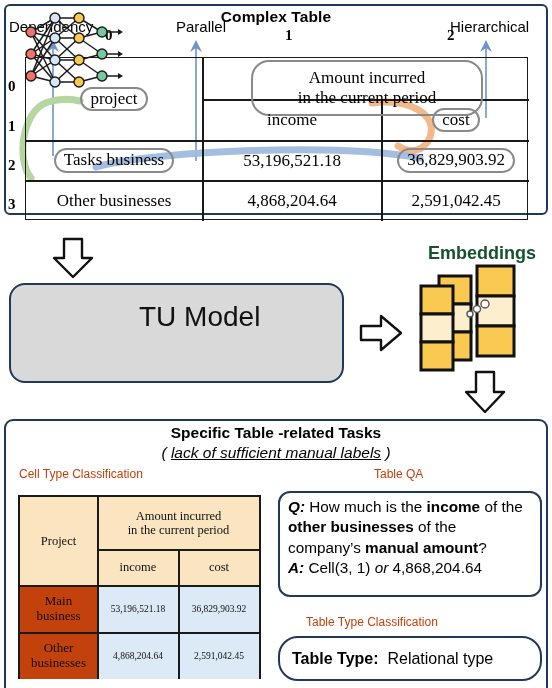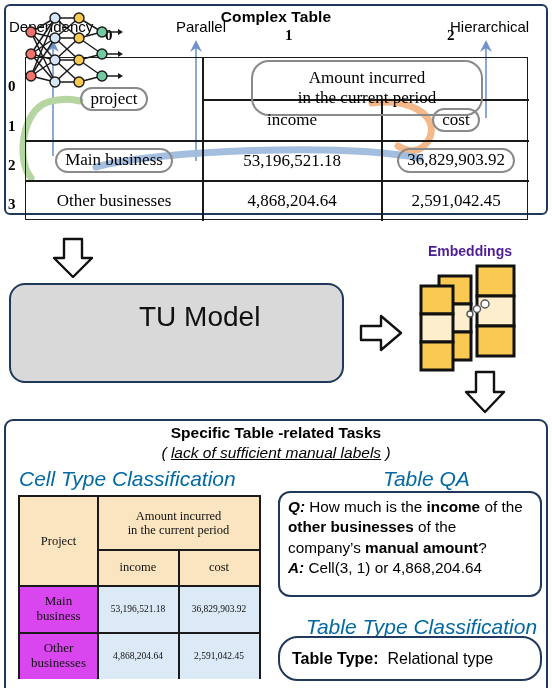--- a/index.html
+++ b/index.html
@@ -100,21 +100,21 @@
   }
   #tu-model-label {
     position: absolute; left: 128px; top: 16px;
     font-size: 28px; color: #111;
     font-family: "Liberation Sans", sans-serif;
   }
   #nn-icon { position: absolute; left: 16px; top: 10px; }
 
   #embeddings-label {
     position: absolute; left: 428px; top: 243px;
-    font-size: 14px; font-weight: bold; color: #4c1d95;
+    font-size: 18px; font-weight: bold; color: #14532d;
   }
   #embeddings-group { position: absolute; left: 415px; top: 262px; }
 
   
   #panel-tasks {
     position: absolute;
     left: 4px; top: 419px;
     width: 544px; height: 300px;
     border: 2.5px solid #20385c;
     border-radius: 9px;
@@ -126,43 +126,43 @@
   }
   #tasks-sub {
     position: absolute; left: 0; top: 23px; width: 100%;
     text-align: center; font-size: 15.5px; color: #000;
     font-style: italic;
   }
   #tasks-sub .u { text-decoration: underline; margin-top: 17px; }
 
   .section-label {
     position: absolute;
-    font-size: 21px; color: #0369a1; white-space: nowrap; font-style: italic;
+    font-size: 12px; color: #c2410c; white-space: nowrap;
   }
   #label-celltype { left: 13px; top: 46px; }
-  #label-tableqa  { left: 368px; top: 46px; margin-left: 9px; }
+  #label-tableqa  { left: 368px; top: 46px; }
   #label-tabletype{ left: 300px; top: 194px; }
 
   
   #bt-grid {
     position: absolute;
     left: 12px; top: 74px;
     width: 243px; height: 184px;
     border: 2px solid #1a1a1a;
   }
   #bt-grid .bvline, #bt-grid .bhline { position: absolute; background: #1a1a1a; }
   .bt-cell {
     position: absolute;
     display: flex; align-items: center; justify-content: center;
     text-align: center;
     font-family: "Liberation Serif", serif;
     color: #111; line-height: 1.15;
   }
   .bt-head { background: #fbe5c0; font-size: 12.5px; }
-  .bt-rowhead { background: #d946ef; font-size: 13px; }
+  .bt-rowhead { background: #c2410c; font-size: 13px; }
   .bt-data { background: #dce9f6; font-size: 9.5px; }
 
   
   #qa-box {
     position: absolute;
     left: 272px; top: 70px;
     width: 264px; height: 106px;
     border: 2.5px solid #20385c;
     border-radius: 12px;
     background: #fff;
@@ -244,21 +244,21 @@
       <span>in the current period</span>
     </span>
   </div>
 
   <div class="ct-cell" style="left:177px; top:42px; width:178px; height:40px;">income</div>
   <div class="ct-cell" style="left:357px; top:42px; width:146px; height:40px;">
     <span class="chip">cost</span>
   </div>
 
   <div class="ct-cell" style="left:0; top:83px; width:176px; height:39px;">
-    <span class="chip">Main business</span>
+    <span class="chip">Tasks business</span>
   </div>
   <div class="ct-cell" style="left:177px; top:83px; width:178px; height:39px;">53,196,521.18</div>
   <div class="ct-cell" style="left:357px; top:83px; width:146px; height:39px;">
     <span class="chip">36,829,903.92</span>
   </div>
 
   <div class="ct-cell" style="left:0; top:123px; width:176px; height:40px;">Other businesses</div>
   <div class="ct-cell" style="left:177px; top:123px; width:178px; height:40px;">4,868,204.64</div>
   <div class="ct-cell" style="left:357px; top:123px; width:146px; height:40px;">2,591,042.45</div>
 </div>
@@ -393,21 +393,21 @@
     <div class="bvline" style="left:77px; top:0; width:2px; height:182px;"></div>
     <div class="bvline" style="left:158px; top:52px; width:2px; height:130px;"></div>
     <div class="bhline" style="left:78px; top:52px; width:161px; height:1.5px;"></div>
     <div class="bhline" style="left:0; top:88px; width:239px; height:2px;"></div>
     <div class="bhline" style="left:0; top:135px; width:239px; height:2px;"></div>
   </div>
 
   <div id="qa-box">
     <div id="qa-text">
       <i>Q:</i><span> How much is the </span><b>income</b><span> of the </span><b>other businesses</b><span> of the company’s </span><b>manual amount</b><span>?</span><br>
-      <i>A:</i><span> Cell(3, 1) </span><span style="">or</span><span> 4,868,204.64</span>
+      <i>A:</i><span> Cell(3, 1) </span><span style="font-style:italic">or</span><span> 4,868,204.64</span>
     </div>
   </div>
 
   <div id="tabletype-box">
     <div id="tabletype-inner">
       <b>Table Type:</b><span>&nbsp;&nbsp;</span><span>Relational type</span>
     </div>
   </div>
 </div>
 

